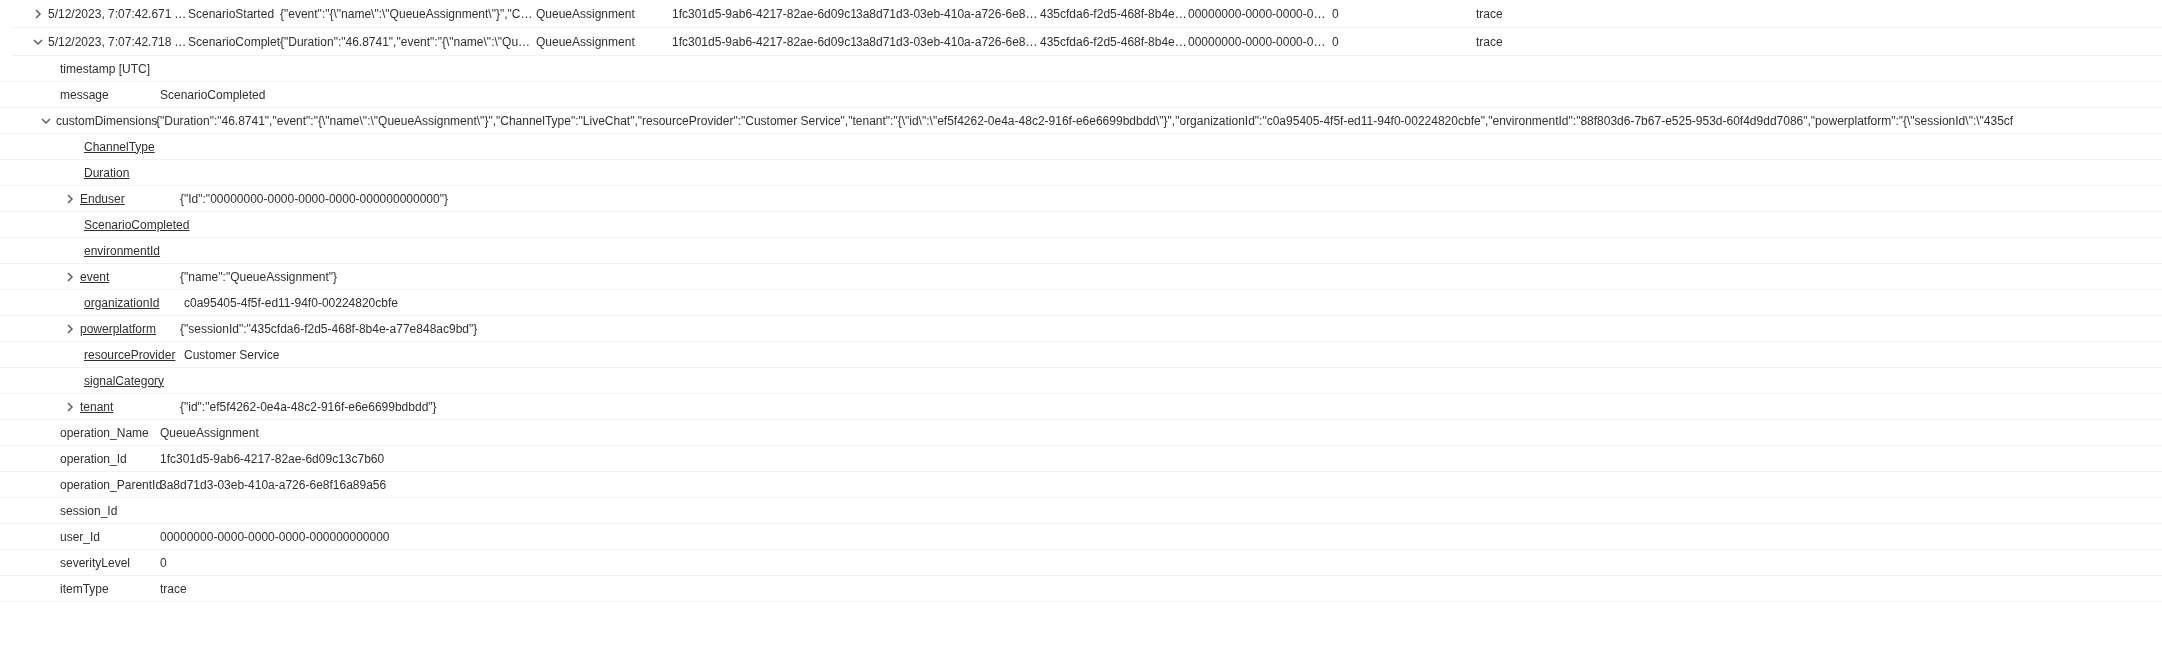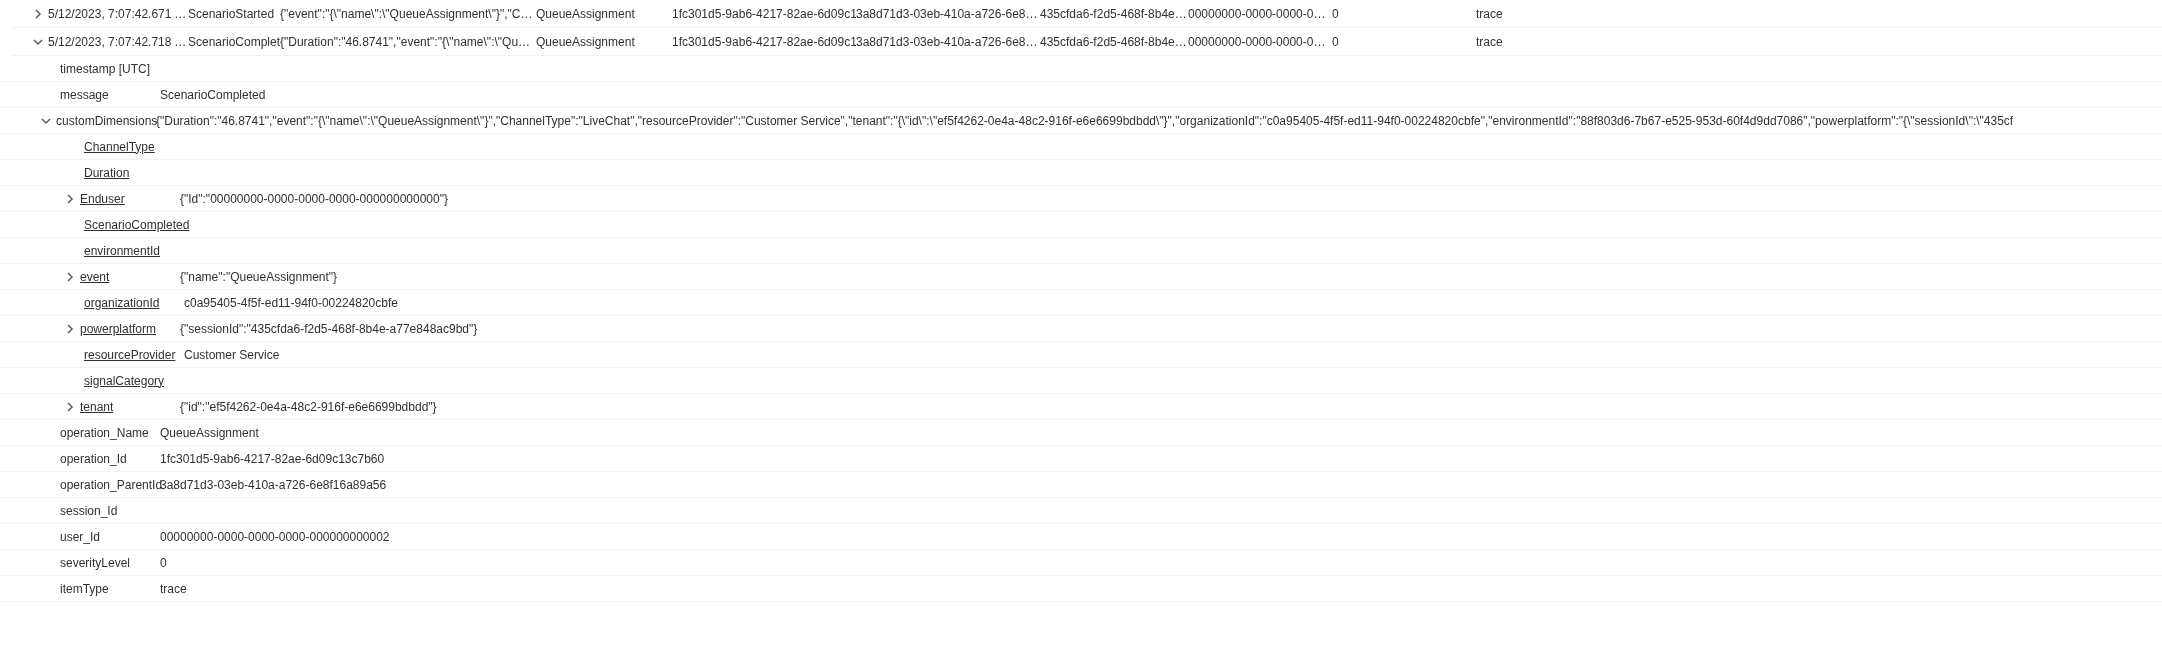--- a/index.html
+++ b/index.html
@@ -233,21 +233,21 @@
 </div>
 
 <div class="detail-row">
   <div class="indent-2"></div>
   <div class="key-col-2">session_Id</div>
 </div>
 
 <div class="detail-row">
   <div class="indent-2"></div>
   <div class="key-col-2">user_Id</div>
-  <div class="detail-val">00000000-0000-0000-0000-000000000002</div>
+  <div class="detail-val">00000000-0000-0000-0000-000000000000</div>
 </div>
 
 <div class="detail-row">
   <div class="indent-2"></div>
   <div class="key-col-2">severityLevel</div>
   <div class="detail-val">0</div>
 </div>
 
 <div class="detail-row">
   <div class="indent-2"></div>

